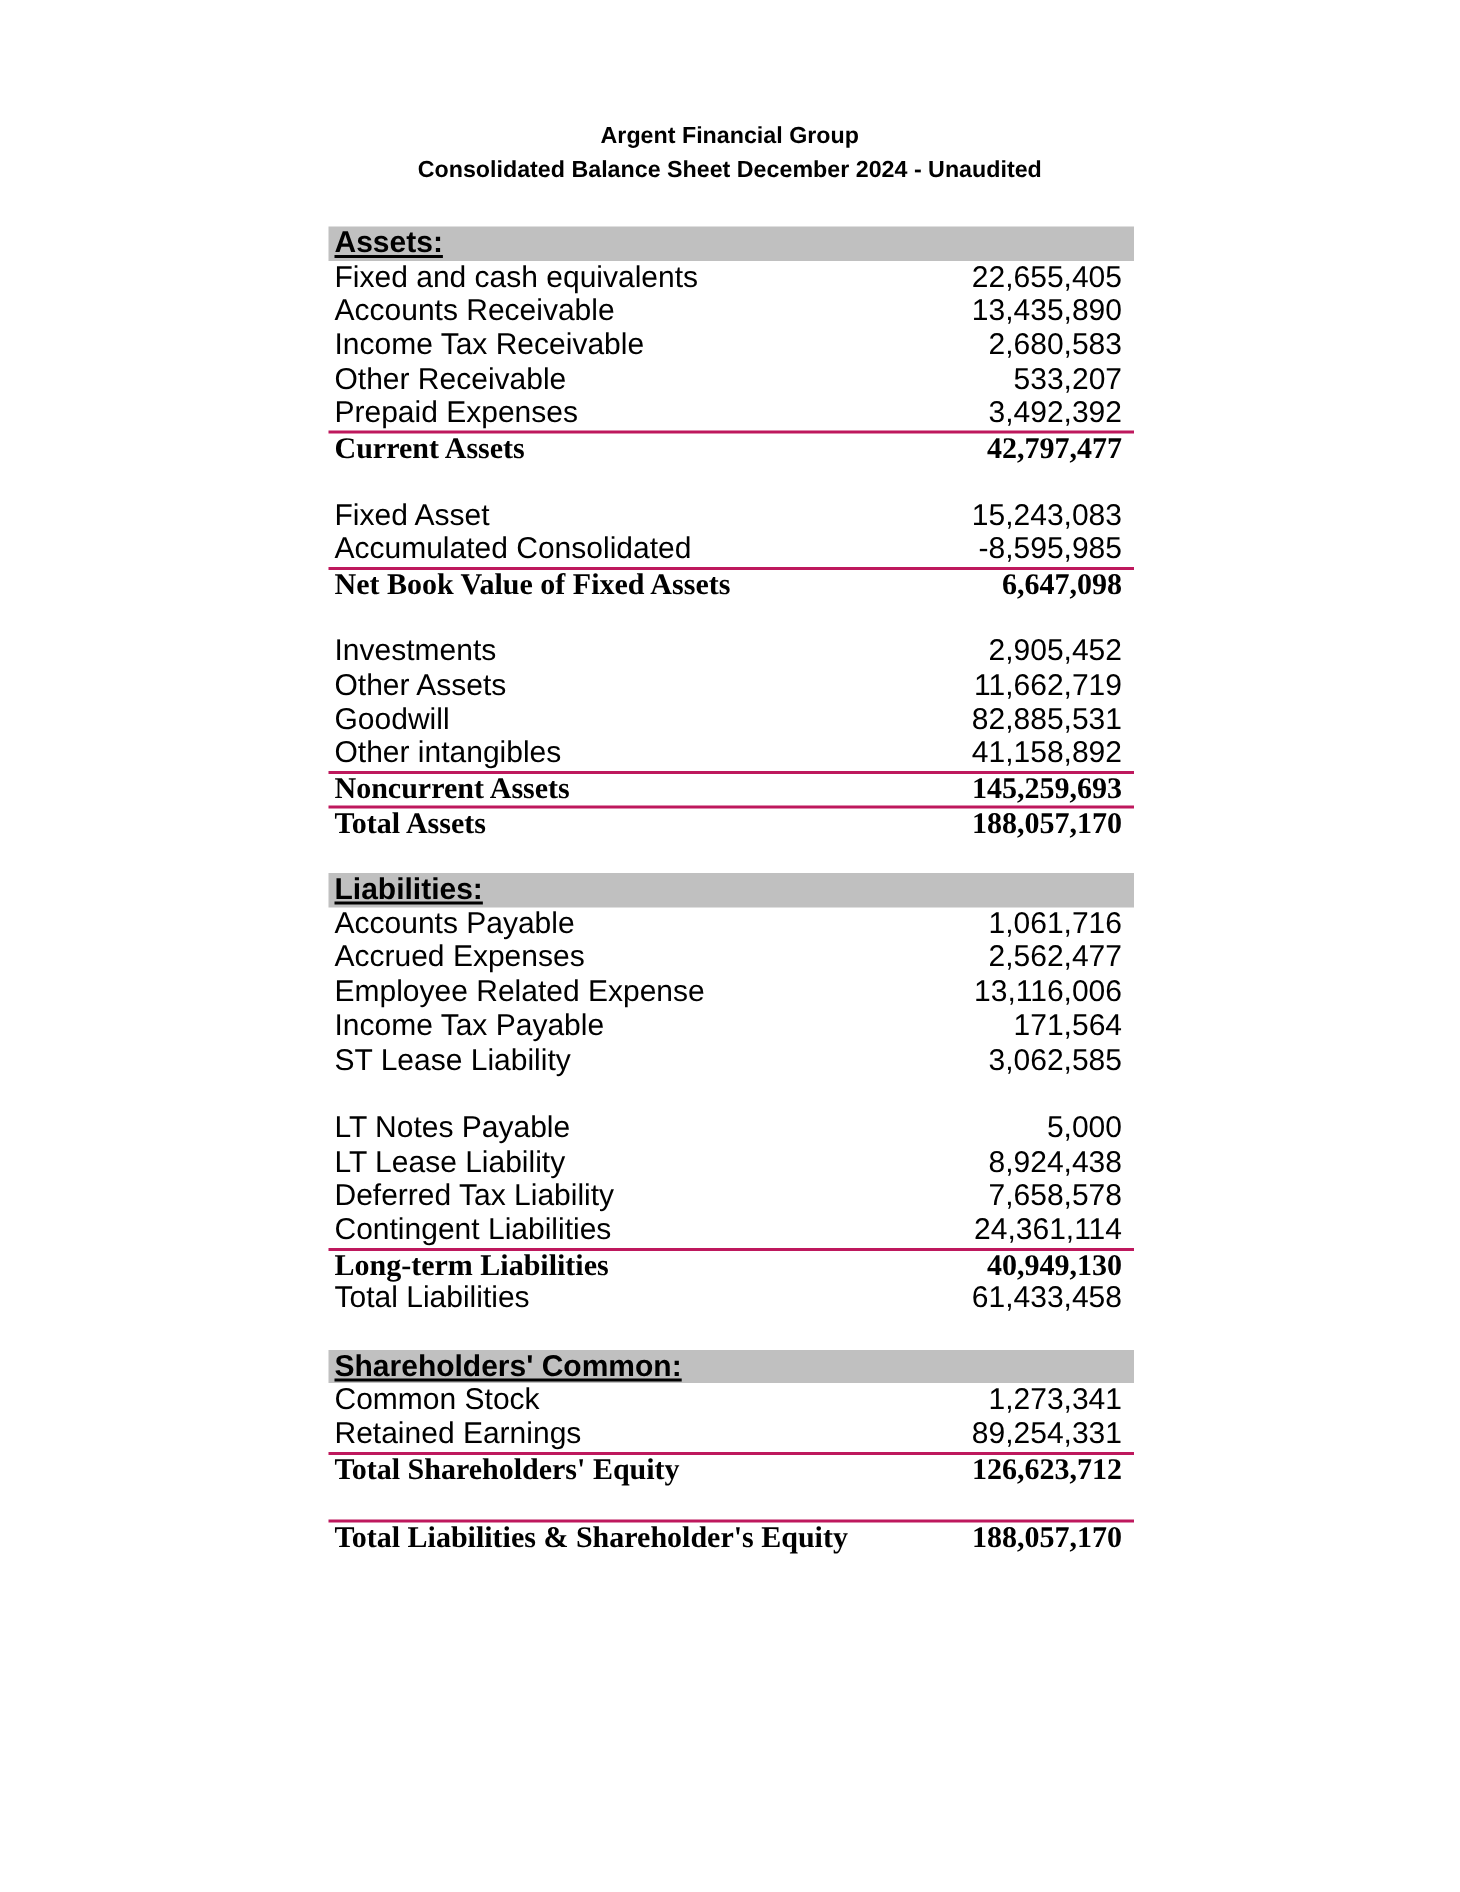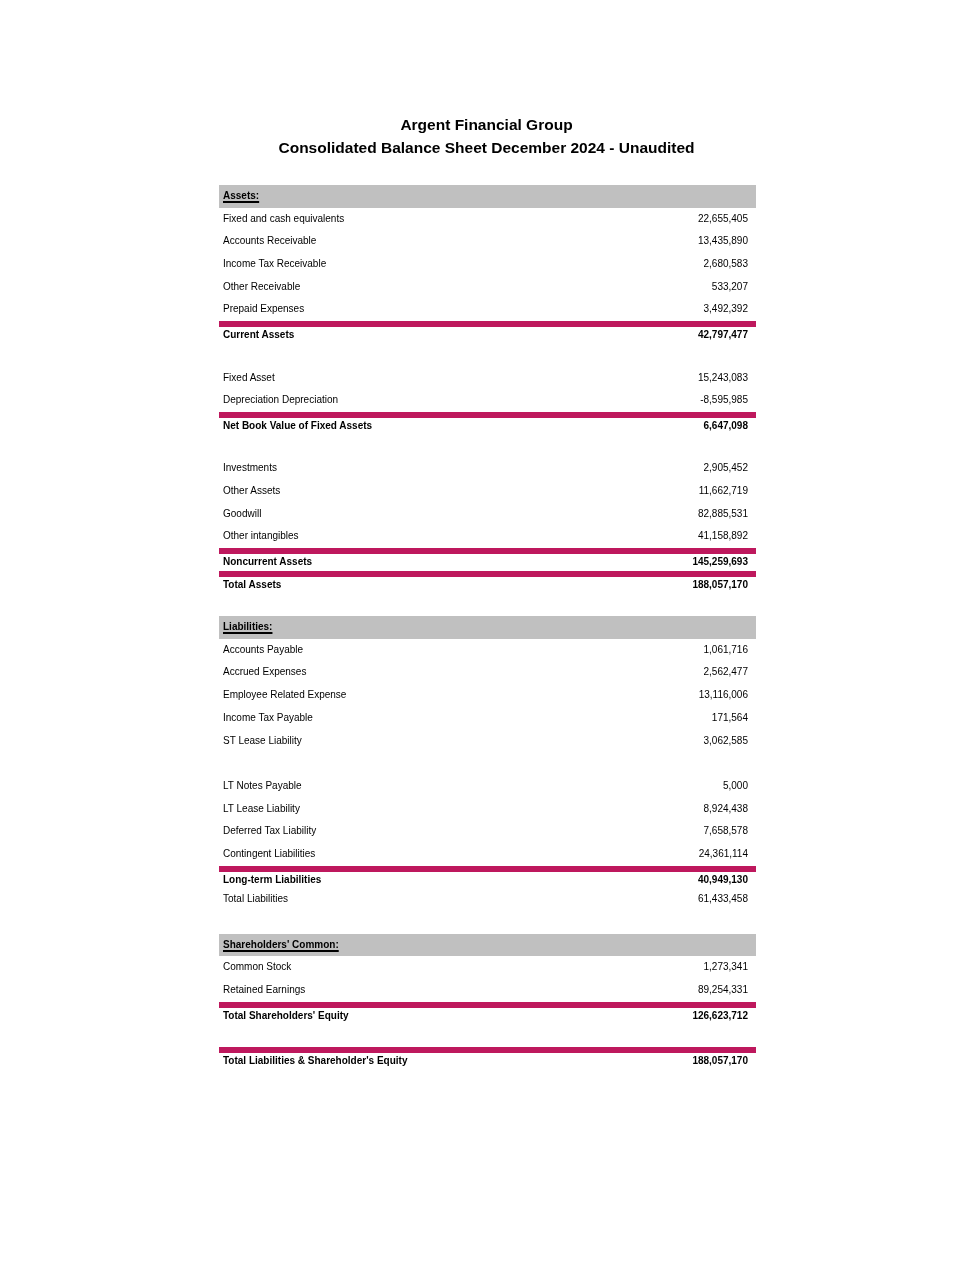--- a/index.html
+++ b/index.html
@@ -8,55 +8,56 @@
     background: #ffffff;
   }
   body {
     width: 973px;
     height: 1261px;
     font-family: "Liberation Sans", sans-serif;
     color: #000000;
     overflow: hidden;
   }
   .titles {
-    padding-top: 114px;
+    padding-top: 80px;
     text-align: center;
     font-weight: bold;
     font-size: 15.5px;
     line-height: 22.5px;
   }
   .sheet {
     margin-left: 219px;
     margin-top: 26px;
     width: 537px;
   }
   .row {
     display: flex;
     justify-content: space-between;
     align-items: center;
     height: 22.7px;
     line-height: 22.7px;
-    font-size: 10px;
+    font-size: 20px;
     box-sizing: border-box;
     white-space: nowrap;
   }
   .row .label { padding-left: 4px; }
   .row .value { padding-right: 8px; text-align: right; }
   .row.section {
     background: #c0c0c0;
     font-weight: bold;
   }
   .row.section .label {
     text-decoration: underline;
     text-decoration-thickness: 1.5px;
     text-underline-offset: 2px;
   }
   .row.total {
     font-weight: bold;
-    border-top: 6px solid #be185d;
+    border-top: 2px solid #be185d;
+    font-family: Liberation Serif, serif;
   }
   .row.blank { background: transparent; }
 </style>
 </head>
 <body>
 
 <div class="page">
   <div class="titles">
     <div>Argent Financial Group</div>
     <div>Consolidated Balance Sheet December 2024 - Unaudited</div>
@@ -88,21 +89,21 @@
       <div class="row total">
         <span class="label">Current Assets</span>
         <span class="value">42,797,477</span>
       </div>
       <div class="row blank"></div>
       <div class="row item">
         <span class="label">Fixed Asset</span>
         <span class="value">15,243,083</span>
       </div>
       <div class="row item">
-        <span class="label">Depreciation Depreciation</span>
+        <span class="label">Accumulated Consolidated</span>
         <span class="value">-8,595,985</span>
       </div>
       <div class="row total">
         <span class="label">Net Book Value of Fixed Assets</span>
         <span class="value">6,647,098</span>
       </div>
       <div class="row blank"></div>
       <div class="row item">
         <span class="label">Investments</span>
         <span class="value">2,905,452</span>

